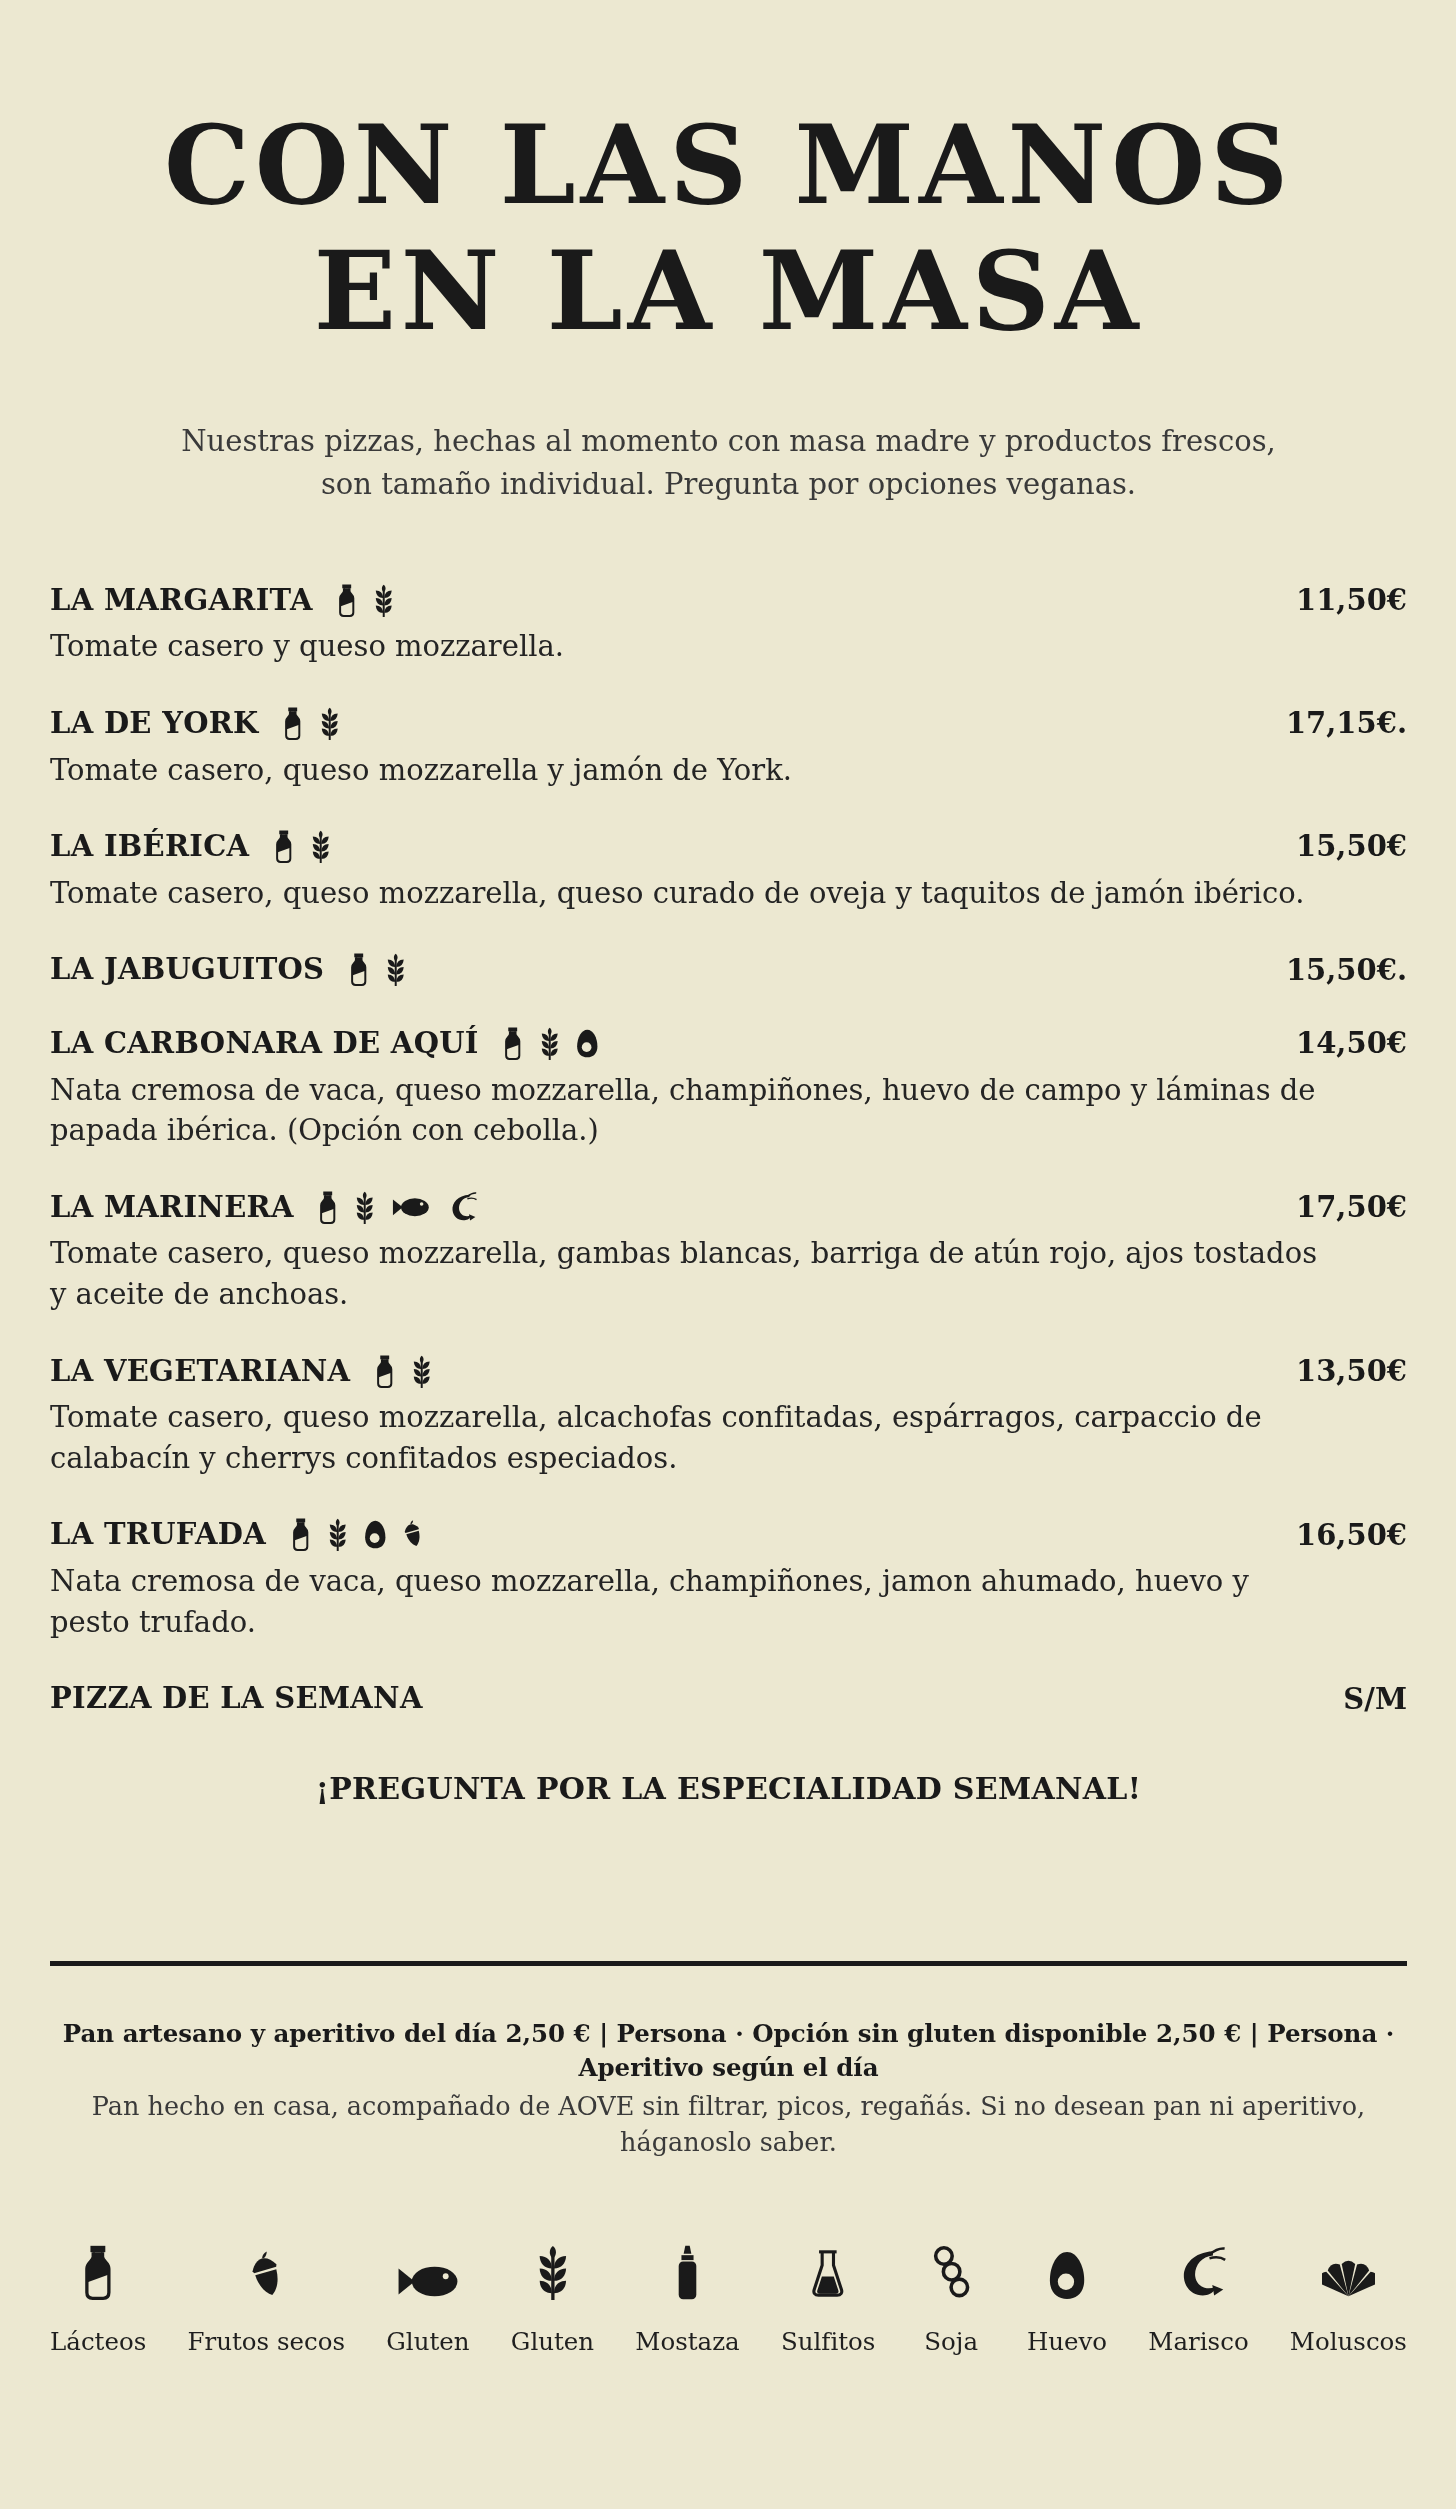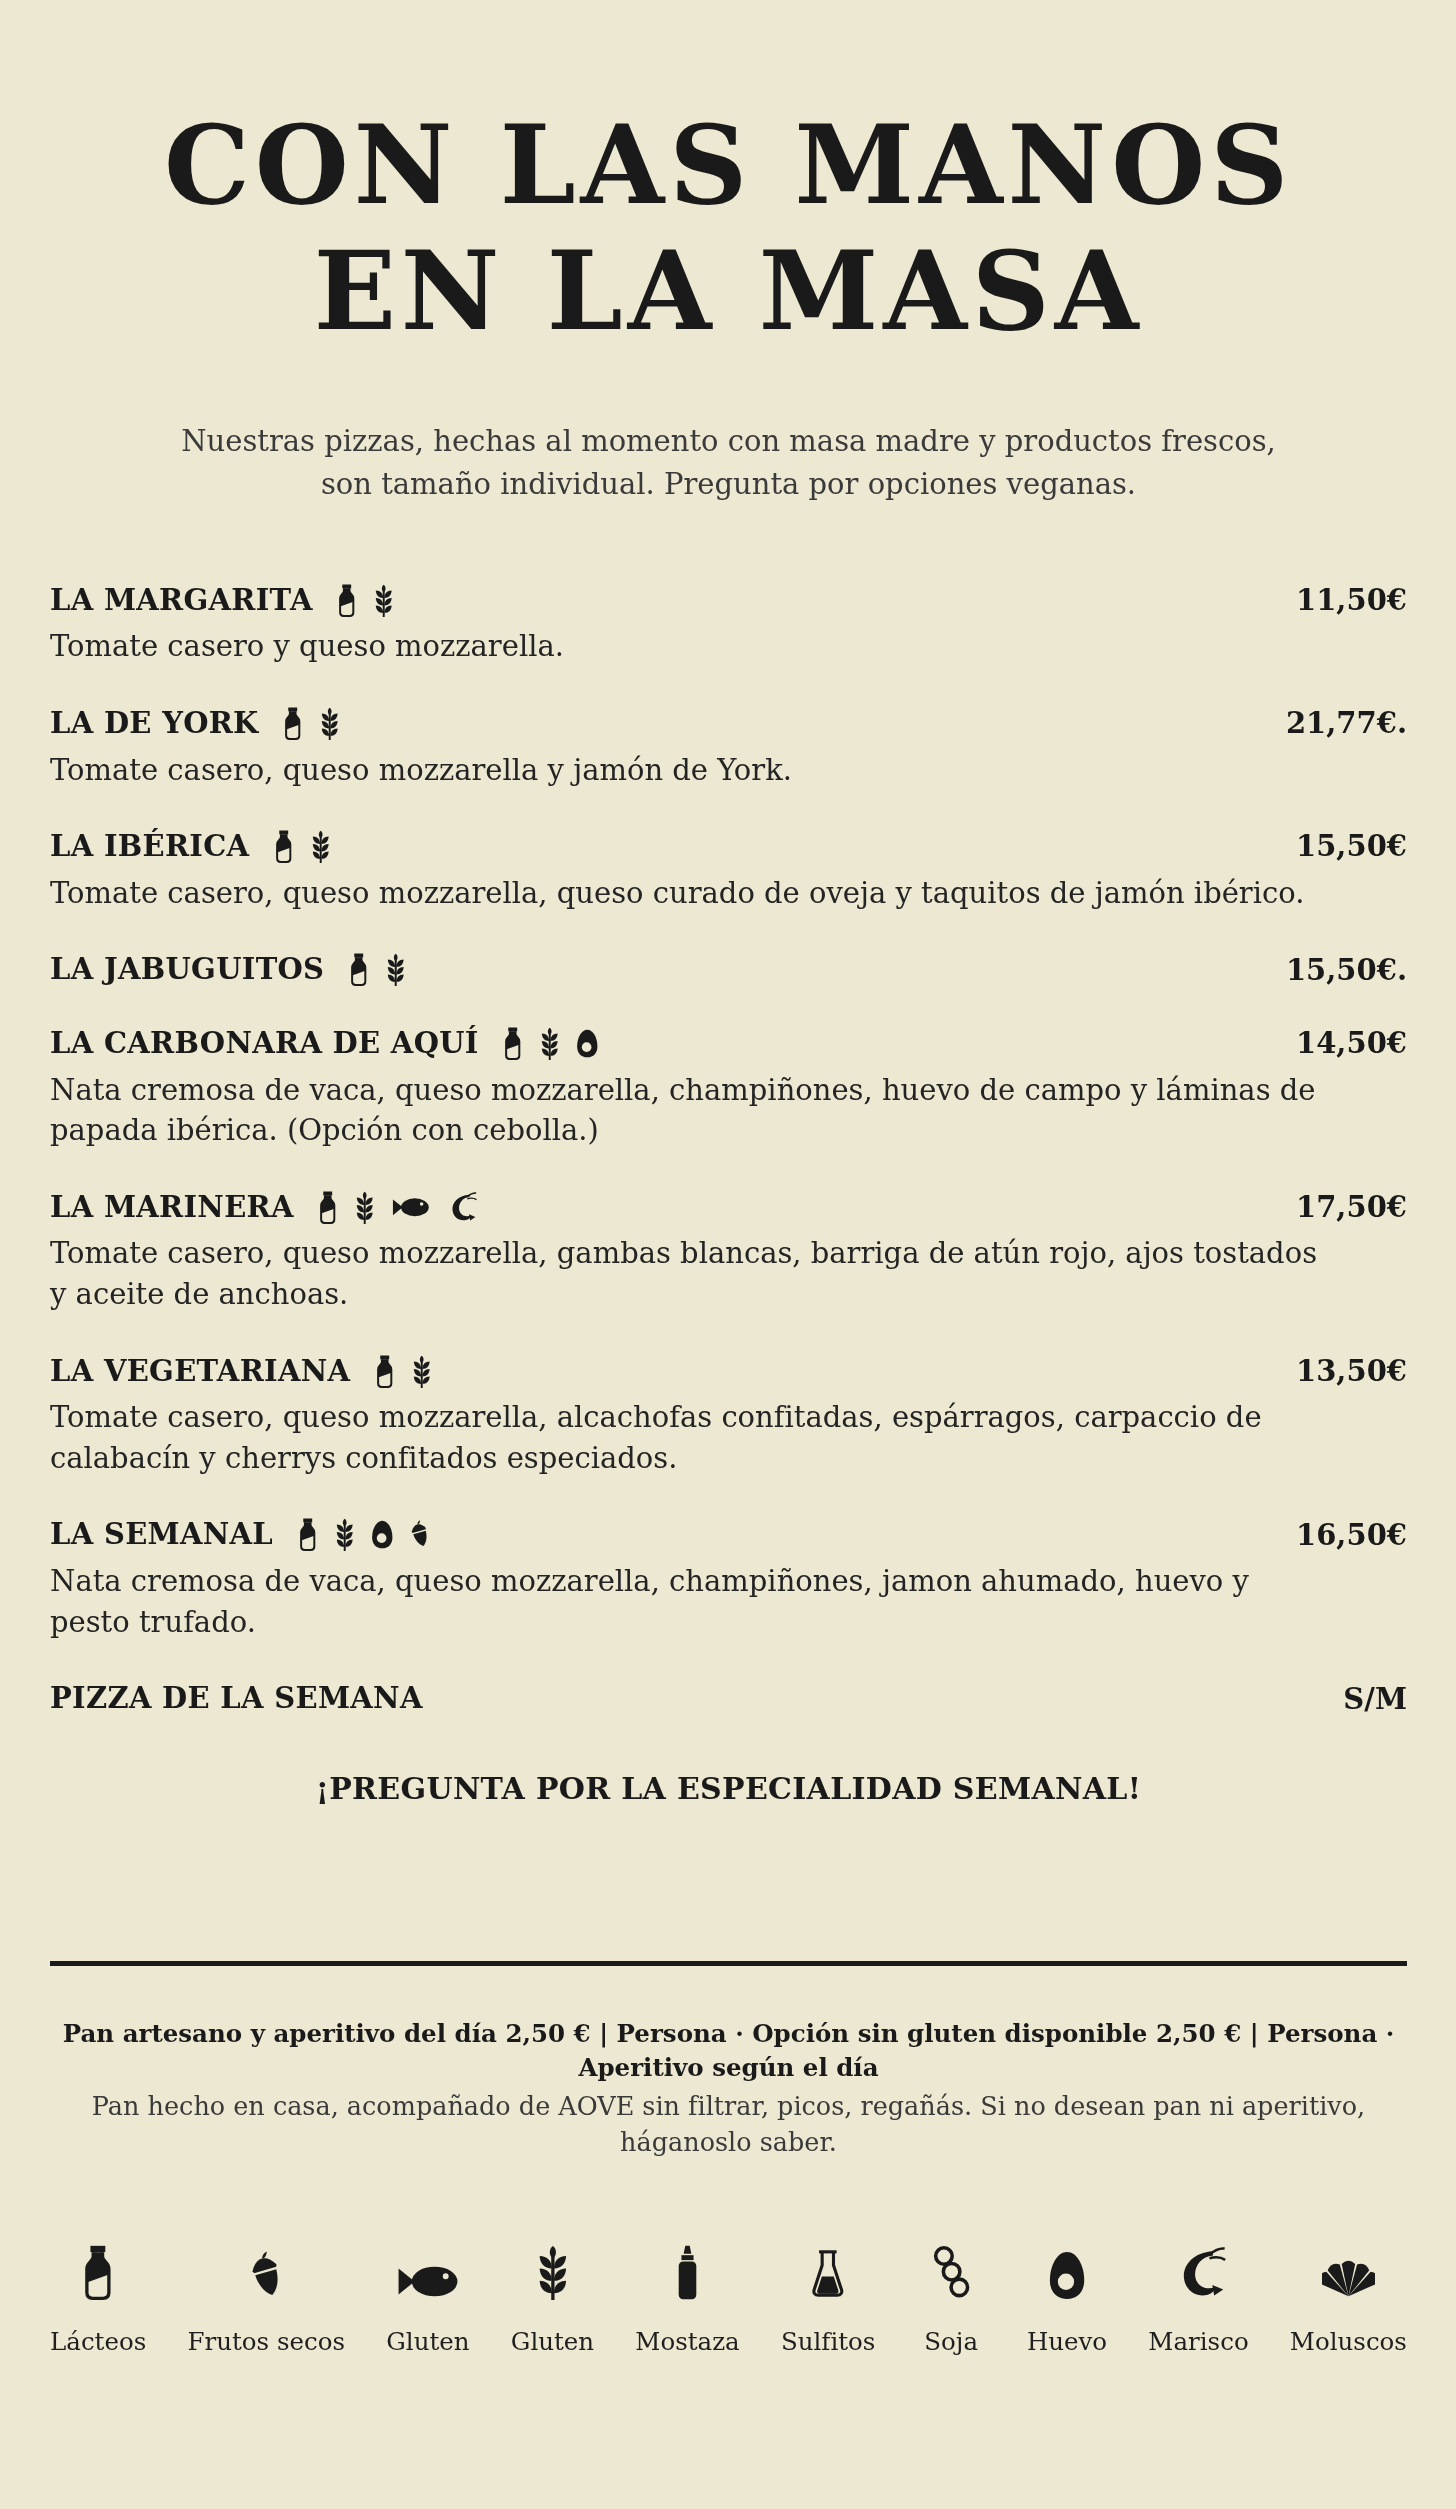--- a/index.html
+++ b/index.html
@@ -138,21 +138,21 @@
                 <path d="M13 10 C10 7.6 10 3 13 0.8 C16 3 16 7.6 13 10 Z" fill="currentColor"></path>
                 <path d="M12.2 17 C6.8 17 3.6 13.4 3.4 8 C9 8.2 12.2 11.6 12.2 17 Z" fill="currentColor"></path>
                 <path d="M13.8 17 C19.2 17 22.4 13.4 22.6 8 C17 8.2 13.8 11.6 13.8 17 Z" fill="currentColor"></path>
                 <path d="M12.2 26 C6.8 26 3.6 22.4 3.4 17 C9 17.2 12.2 20.6 12.2 26 Z" fill="currentColor"></path>
                 <path d="M13.8 26 C19.2 26 22.4 22.4 22.6 17 C17 17.2 13.8 20.6 13.8 26 Z" fill="currentColor"></path>
                 <path d="M12.2 35 C6.8 35 3.6 31.4 3.4 26 C9 26.2 12.2 29.6 12.2 35 Z" fill="currentColor"></path>
                 <path d="M13.8 35 C19.2 35 22.4 31.4 22.6 26 C17 26.2 13.8 29.6 13.8 35 Z" fill="currentColor"></path>
               </svg>
             </span>
           </span>
-        <span class="item-price" data-name="item-price">21,77€.</span>
+        <span class="item-price" data-name="item-price">17,15€.</span>
       </div>
       <p class="item-desc" data-name="item-description">Tomate casero, queso mozzarella y jamón de York.</p>
     </article>
 
     <article class="menu-item" data-name="menu-item-iberica">
       <div class="item-head" data-name="item-head">
         <h3 class="item-name" data-name="item-name">LA IBÉRICA</h3>
         <span class="item-icons" data-name="item-allergen-icons">
             <span class="allergen-icon" data-name="milk-bottle-icon">
               <svg viewBox="0 0 26 40" xmlns="http://www.w3.org/2000/svg">
@@ -310,21 +310,21 @@
               </svg>
             </span>
           </span>
         <span class="item-price" data-name="item-price">13,50€</span>
       </div>
       <p class="item-desc" data-name="item-description">Tomate casero, queso mozzarella, alcachofas confitadas, espárragos, carpaccio de calabacín y cherrys confitados especiados.</p>
     </article>
 
     <article class="menu-item" data-name="menu-item-trufada">
       <div class="item-head" data-name="item-head">
-        <h3 class="item-name" data-name="item-name">LA SEMANAL</h3>
+        <h3 class="item-name" data-name="item-name">LA TRUFADA</h3>
         <span class="item-icons" data-name="item-allergen-icons">
             <span class="allergen-icon" data-name="milk-bottle-icon">
               <svg viewBox="0 0 26 40" xmlns="http://www.w3.org/2000/svg">
                 <rect x="7.6" y="0.6" width="10.8" height="4.6" fill="currentColor"></rect>
                 <path d="M9.6 5.2 L16.4 5.2 L16.4 8.6 C16.4 11.6 21 13 21 17.2 L21 21.4 L5 27.2 L5 17.2 C5 13 9.6 11.6 9.6 8.6 Z" fill="currentColor"></path>
                 <path d="M9.6 5.2 L9.6 8.6 C9.6 11.6 5 13 5 17.2 L5 34.6 C5 37.2 6.6 38.8 9.2 38.8 L16.8 38.8 C19.4 38.8 21 37.2 21 34.6 L21 17.2 C21 13 16.4 11.6 16.4 8.6 L16.4 5.2" fill="none" stroke="currentColor" stroke-width="2.4" stroke-linejoin="round"></path>
               </svg>
             </span>
             <span class="allergen-icon" data-name="wheat-icon">
               <svg viewBox="0 0 26 40" xmlns="http://www.w3.org/2000/svg">

